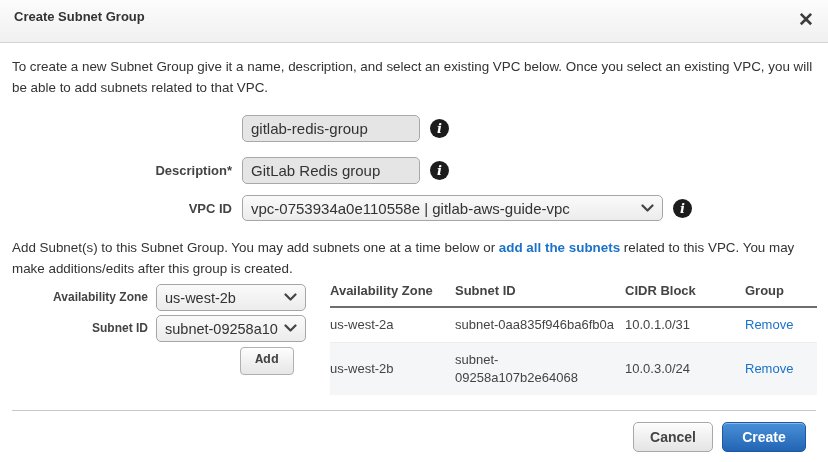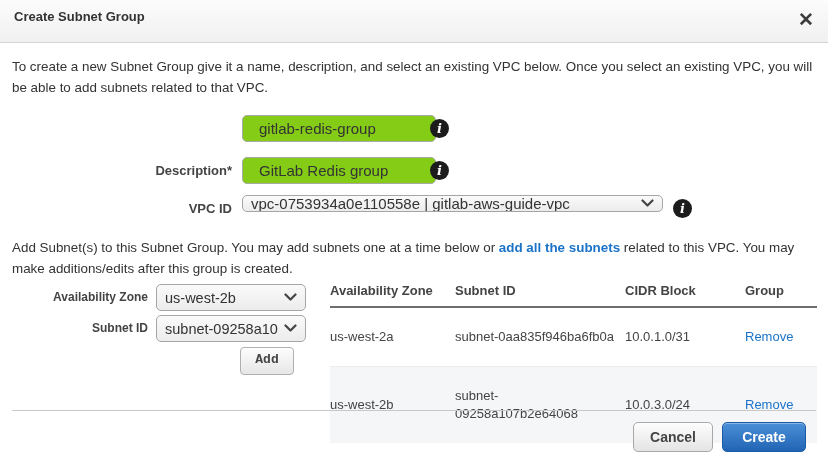--- a/index.html
+++ b/index.html
@@ -11,47 +11,47 @@
     background:linear-gradient(#fcfcfc,#f0f0f0); border-bottom:1px solid #d4d4d4; }
   .modal-title { position:absolute; left:14px; top:9px; font-size:13px; font-weight:bold; color:#333; }
   .modal-close { position:absolute; right:14px; top:8px; font-size:19px; font-weight:bold; color:#3c3c3c; cursor:pointer; line-height:24px; }
 
   
   .intro { position:absolute; left:12px; top:56px; width:806px; font-size:13.4px; color:#333; line-height:21px; }
 
   
   .frow { position:absolute; left:0; width:828px; height:27px; }
   .flabel { position:absolute; left:0; width:232px; text-align:right; font-weight:bold; font-size:13px; color:#444; line-height:27px; }
-  .tinput { position:absolute; left:242px; top:0; width:160px; height:25px; border:1px solid #a8a8a8; border-radius:5px; padding:0 16px; font-size:15px; color:#333; font-family:"Liberation Sans", sans-serif; background:#84cc16; outline:none; }
+  .tinput { position:absolute; left:242px; top:0; width:160px; height:25px; border:1px solid #a8a8a8; border-radius:5px; padding:0 8px; font-size:15px; color:#333; font-family:"Liberation Sans", sans-serif; background:#e5e5e5; outline:none; }
   .info-icon { position:absolute; top:4px; width:19px; height:19px; border-radius:50%; background:#1c1c1c; color:#fff; text-align:center; font-size:13px; line-height:19px; font-weight:bold; font-family:"DejaVu Serif", serif; font-style:italic; }
 
   .select-box { box-sizing:border-box; border:1px solid #a6a6a6; border-radius:5px;
     background:linear-gradient(#fafafa,#ececec); display:flex; align-items:center;
     justify-content:space-between; padding:0 8px; color:#333; cursor:pointer; overflow:hidden; white-space:nowrap; }
-  .vpc-select { position:absolute; left:242px; top:0; width:421px; height:17px; font-size:15px; }
+  .vpc-select { position:absolute; left:242px; top:0; width:421px; height:26px; font-size:15px; }
   .sel-small { position:absolute; left:156px; width:150px; height:27px; font-size:14.5px; }
   .chev { flex:0 0 auto; margin-left:2px; }
 
   
   .subnet-para { position:absolute; left:12px; top:237px; width:806px; font-size:13.4px; color:#333; line-height:21px; }
   .blue-link { color:#1a73c9; font-weight:bold; text-decoration:none; cursor:pointer; }
 
   .small-label { position:absolute; left:0; width:148px; text-align:right; font-weight:bold; font-size:12px; color:#444; line-height:27px; }
 
   .add-btn { position:absolute; left:240px; top:347px; width:52px; height:26px;
     background:linear-gradient(#fdfdfd,#e6e6e6); border:1px solid #b0b0b0; border-radius:4px;
     font-weight:bold; font-size:13px; color:#444; text-align:center; line-height:24px; cursor:pointer;
     box-shadow:inset 0 1px 0 #fff;font-family:Liberation Mono, monospace; }
 
   
   .subnet-table { position:absolute; left:330px; top:282px; width:487px; font-size:13px; color:#444; }
   .t-head { display:grid; grid-template-columns:125px 170px 120px 72px; font-weight:bold;
     padding-bottom:6px; border-bottom:2px solid #6e6e6e; }
   .t-row { display:grid; grid-template-columns:125px 170px 120px 72px; align-items:center;
-    padding:20px 0; border-bottom:1px solid #ededed; }
+    padding:8px 0; border-bottom:1px solid #ededed; }
   .t-row.stripe { background:#f5f6f8; border-bottom:none; }
   .t-cell { padding-right:10px; overflow-wrap:break-word; line-height:18px; }
   .remove-link { color:#1a73c9; text-decoration:none; cursor:pointer; }
 
   
   .footer-divider { position:absolute; left:12px; top:410px; width:804px; border-top:1px solid #c8c8c8; }
   .btn { position:absolute; top:422px; height:30px; border-radius:5px; font-weight:bold; font-size:14px;
     text-align:center; line-height:28px; cursor:pointer; box-sizing:border-box; }
   .cancel-btn { left:633px; width:80px; background:linear-gradient(#fdfdfd,#e4e4e4);
     border:1px solid #a8a8a8; color:#444; box-shadow:inset 0 1px 0 #fff; }

